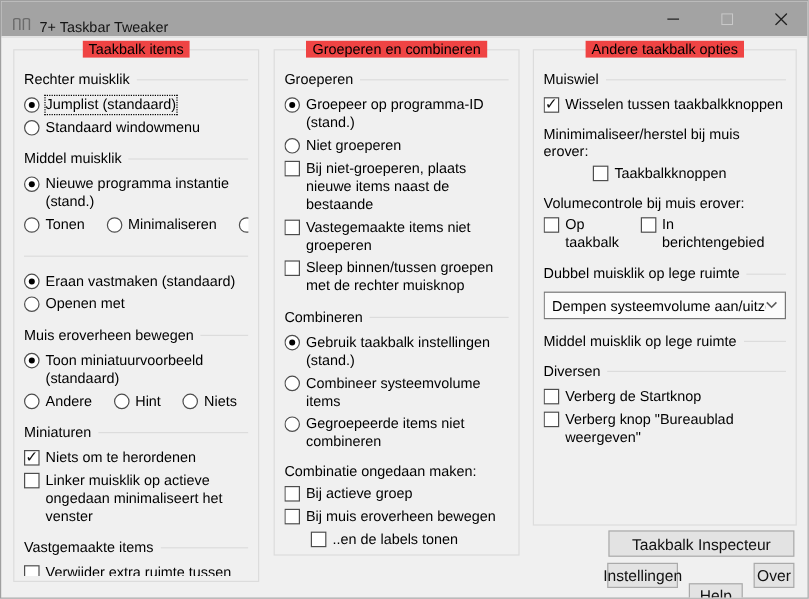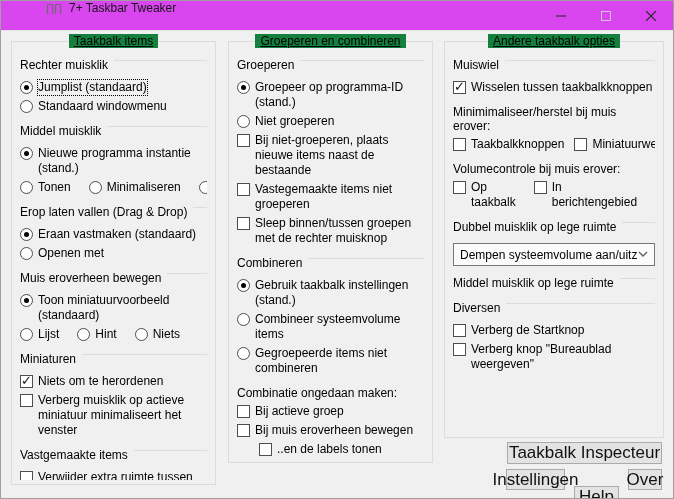--- a/index.html
+++ b/index.html
@@ -1,53 +1,53 @@
 <!DOCTYPE html>
 <html><head>
 <meta charset="utf-8">
 <style>
   html,body{margin:0;padding:0;background:#cfcfcf;}
   *{box-sizing:border-box;}
   body{font-family:"Liberation Sans","DejaVu Sans",sans-serif;font-size:12px;color:#000;}
   .window{position:relative;width:674px;height:499px;background:#f0f0f0;border:1px solid #9f9f9f;overflow:hidden;}
   
-  .titlebar{position:absolute;left:0;top:0;right:0;height:30px;background:#d946ef;display:flex;align-items:flex-start;border-bottom:1px solid #e3e3e3;padding-left:36px;}
+  .titlebar{position:absolute;left:0;top:0;right:0;height:30px;background:#a3a3a3;display:flex;align-items:flex-end;border-bottom:1px solid #e3e3e3;}
   .appicon{width:18px;height:18px;margin:0 6px 0 8px;display:flex;align-items:center;justify-content:center;}
   .title{flex:1;font-size:12px;color:#151515;white-space:nowrap;overflow:hidden;}
   .wbtns{display:flex;height:100%;}
   .wbtn{width:45px;height:100%;display:flex;align-items:center;justify-content:center;color:#222;}
   .wbtn.disabled{color:#c9c9c9;}
   
   .panel{position:absolute;border:1px solid #dcdcdc;background:#f0f0f0;}
   .panel-title{position:absolute;top:-8px;left:0;right:0;text-align:center;pointer-events:none;}
-  .panel-title span{background:#15803d;padding:0 5px;text-decoration:underline;}
+  .panel-title span{background:#ef4444;padding:0 5px;}
   .panel-body{position:absolute;inset:6px 8px 4px 8px;overflow:hidden;}
   
-  .hdr{display:flex;margin:10px 0 7px;height:15px;}
+  .hdr{display:flex;align-items:center;margin:10px 0 7px;height:15px;}
   .hdr .htxt{white-space:nowrap;margin-right:6px;}
   .hdr .hline{flex:1;height:1px;background:#dcdcdc;margin-top:2px;}
   .plabel{margin:10px 0 4px;}
   
   .ctl{display:flex;align-items:flex-start;margin:4px 0;cursor:default;}
   .ctl .txt{margin-left:5px;line-height:15px;}
   .ctl .txt.focused{outline:1px dotted #000;}
   .ctl.indent{margin-left:22px;}
   .ri,.ci{flex:0 0 auto;width:13px;height:13px;background:#fff;border:1px solid #4d4d4d;margin-top:1px;position:relative;}
   .ri{border-radius:50%;}
   .ri.on::after{content:"";position:absolute;left:3px;top:3px;width:5px;height:5px;border-radius:50%;background:#000;}
   .ci.on::after{content:"✓";position:absolute;left:0px;top:-3px;font-size:13px;font-weight:bold;color:#111;}
   .hrow{display:flex;margin:4px 0;}
   .hrow .ctl{margin:0 18px 0 0;}
-  .hrow.tight .ctl{margin-right:10px;}
+  .hrow.tight .ctl{margin-right:10px;margin-left:41px;}
   
   .combo{display:flex;align-items:center;height:23px;border:1px solid #767676;background:#fbfbfb;padding:0 6px;margin:8px 0 4px;}
   .combo .cval{flex:1;white-space:nowrap;overflow:hidden;}
   .combo svg{flex:0 0 auto;}
   
-  .btn{position:absolute;display:flex;align-items:center;justify-content:center;background:#e3e3e3;border:1px solid #aaaaaa;font-size:17px;color:#111;}
+  .btn{position:absolute;display:flex;align-items:center;justify-content:center;background:#e3e3e3;border:1px solid #aaaaaa;font-size:13px;color:#111;}
 </style>
 </head>
 <body>
 
 <div class="window">
 
   <div class="titlebar">
     <span class="appicon">
       <svg width="17" height="16" viewBox="0 0 17 16" fill="none" stroke="#6b6b6b" stroke-width="1.2">
         <path d="M1.5 4.5 L1.5 12 M1.5 4.5 Q1 2.5 3 2.5 L5 2.5 Q7 2.5 6.5 4.5 L6.5 12"></path>
@@ -104,21 +104,20 @@
           </div>
           <div class="ctl">
             <span class="ri"></span>
             <span class="txt">Minimaliseren</span>
           </div>
           <div class="ctl">
             <span class="ri"></span>
           </div>
         </div>
         <div class="hdr">
-          <span class="htxt">Erop laten vallen (Drag &amp; Drop)</span>
           <span class="hline"></span>
         </div>
         <div class="ctl">
           <span class="ri on"></span>
           <span class="txt">Eraan vastmaken (standaard)</span>
         </div>
         <div class="ctl">
           <span class="ri"></span>
           <span class="txt">Openen met</span>
         </div>
@@ -126,42 +125,42 @@
           <span class="htxt">Muis eroverheen bewegen</span>
           <span class="hline"></span>
         </div>
         <div class="ctl">
           <span class="ri on"></span>
           <span class="txt">Toon miniatuurvoorbeeld (standaard)</span>
         </div>
         <div class="hrow">
           <div class="ctl">
             <span class="ri"></span>
-            <span class="txt">Lijst</span>
+            <span class="txt">Andere</span>
           </div>
           <div class="ctl">
             <span class="ri"></span>
             <span class="txt">Hint</span>
           </div>
           <div class="ctl">
             <span class="ri"></span>
             <span class="txt">Niets</span>
           </div>
         </div>
         <div class="hdr">
           <span class="htxt">Miniaturen</span>
           <span class="hline"></span>
         </div>
         <div class="ctl">
           <span class="ci on"></span>
           <span class="txt">Niets om te herordenen</span>
         </div>
         <div class="ctl">
           <span class="ci"></span>
-          <span class="txt">Verberg muisklik op actieve miniatuur minimaliseert het venster</span>
+          <span class="txt">Linker muisklik op actieve ongedaan minimaliseert het venster</span>
         </div>
         <div class="hdr">
           <span class="htxt">Vastgemaakte items</span>
           <span class="hline"></span>
         </div>
         <div class="ctl">
           <span class="ci"></span>
           <span class="txt">Verwijder extra ruimte tussen items</span>
         </div>
       </div>

